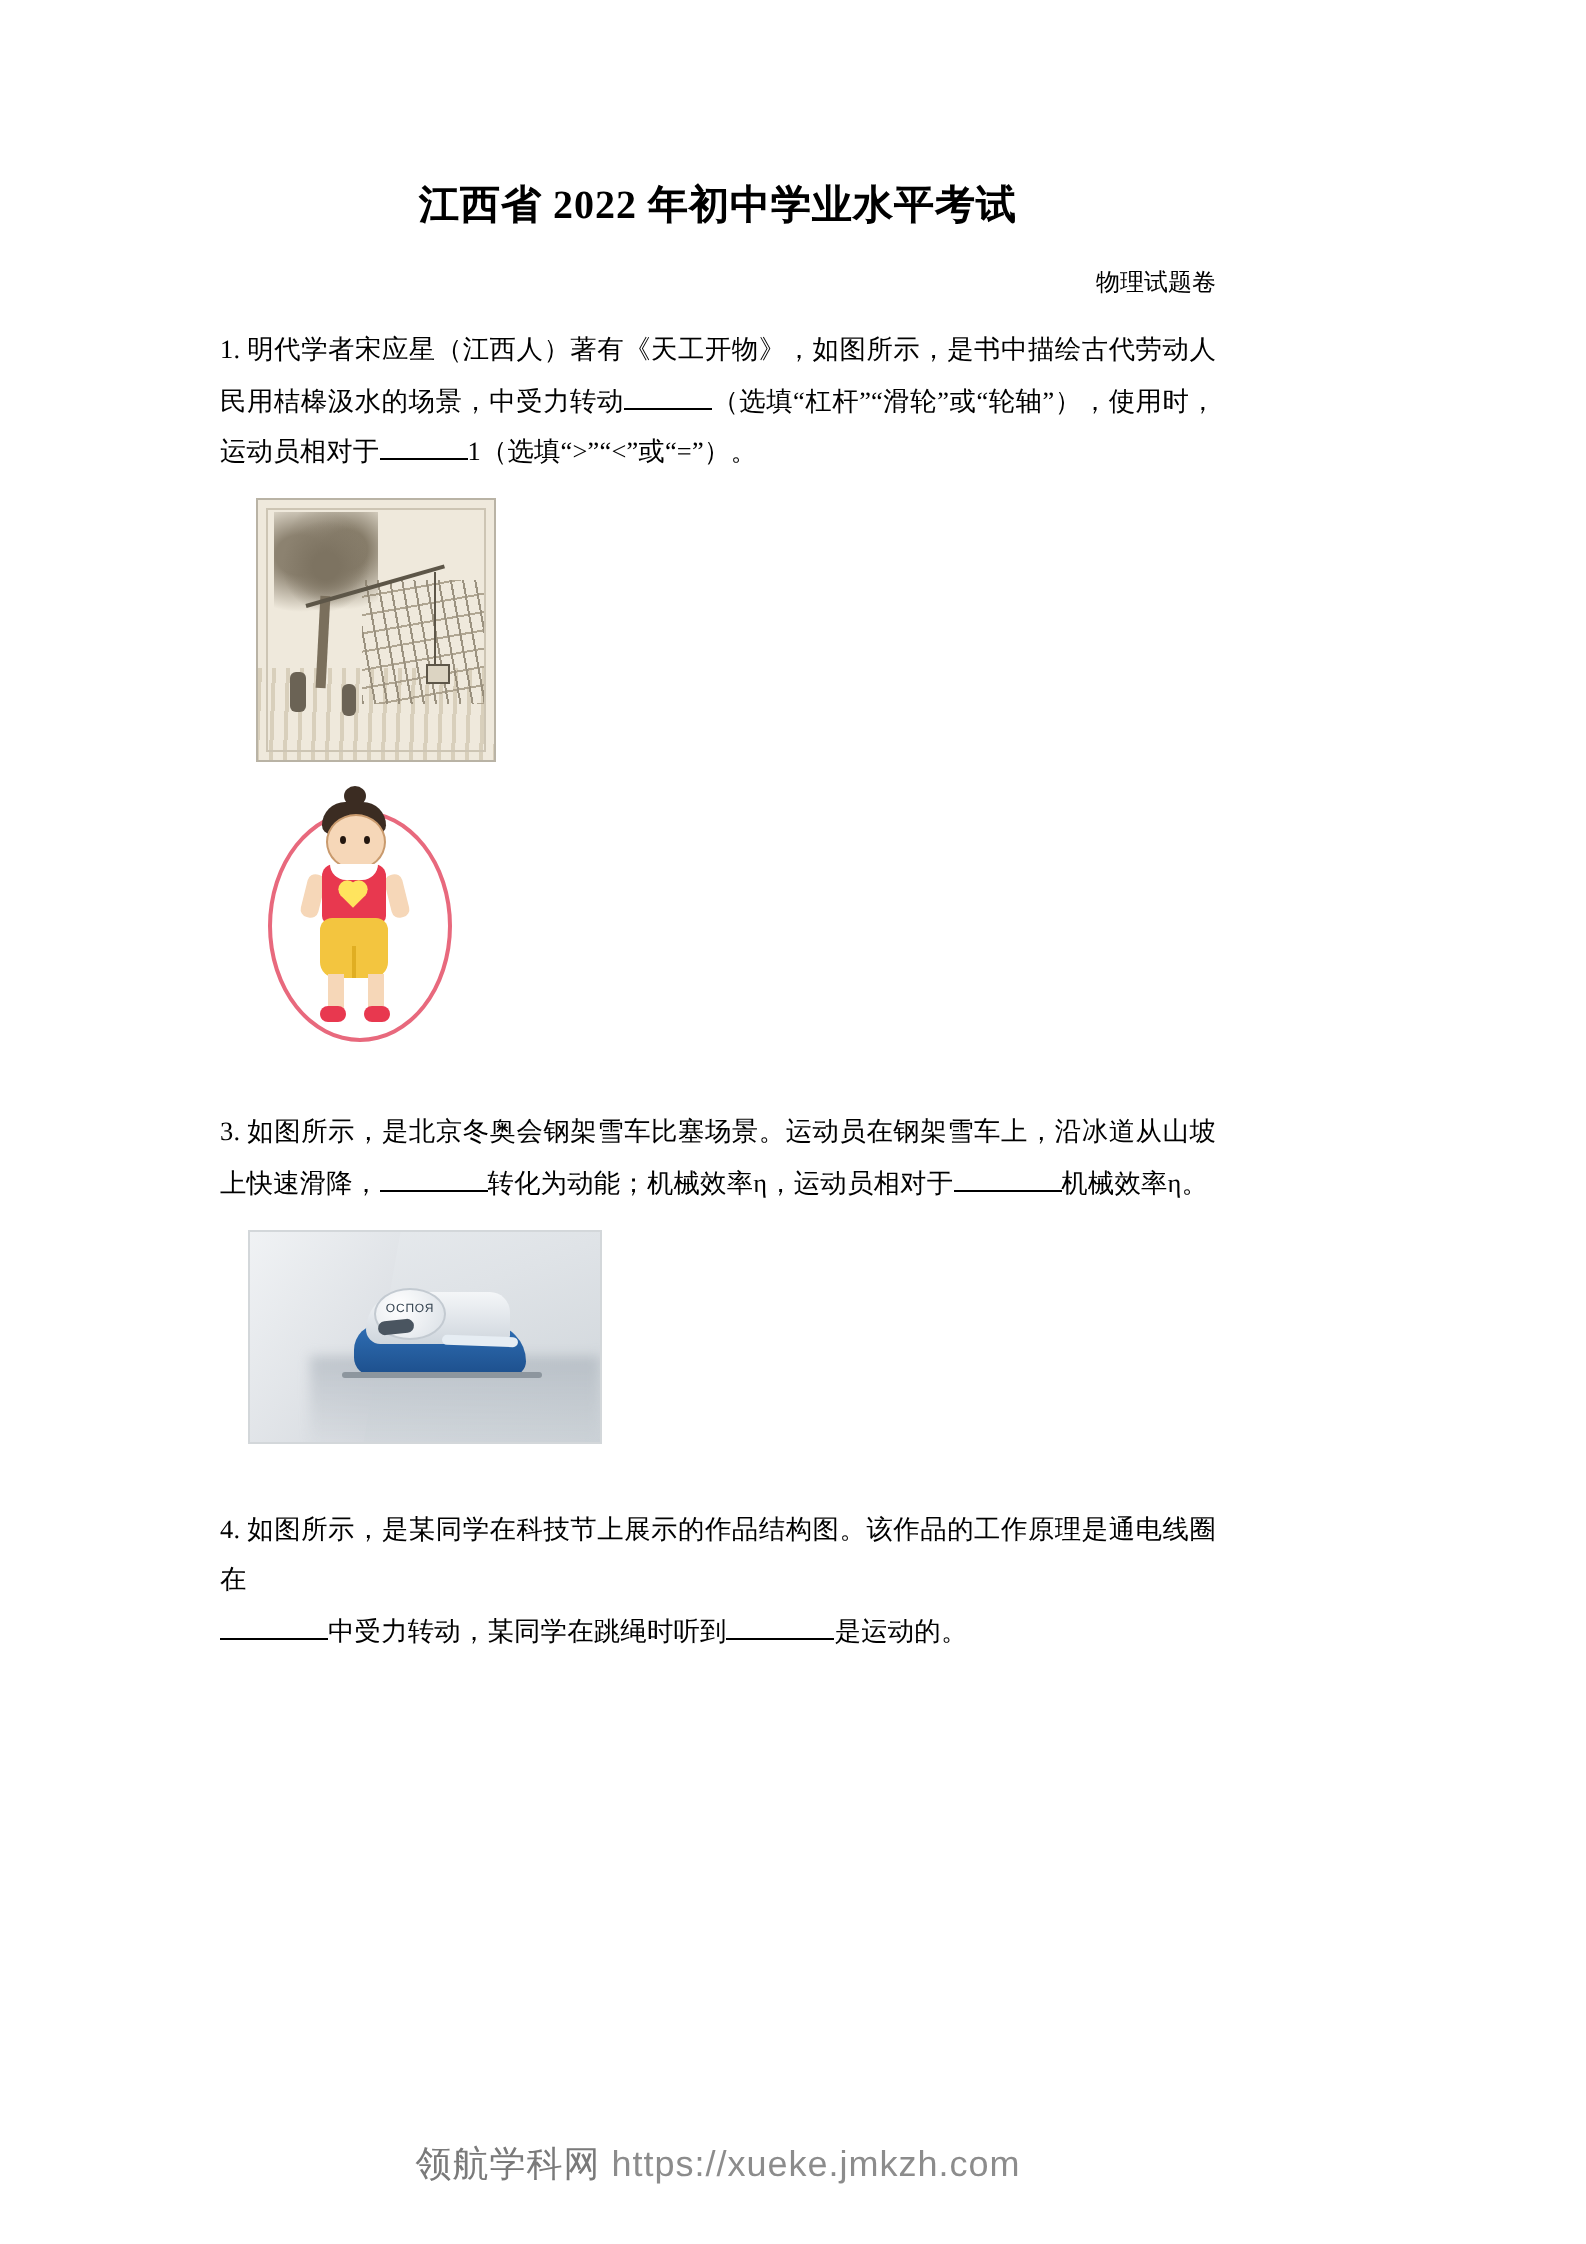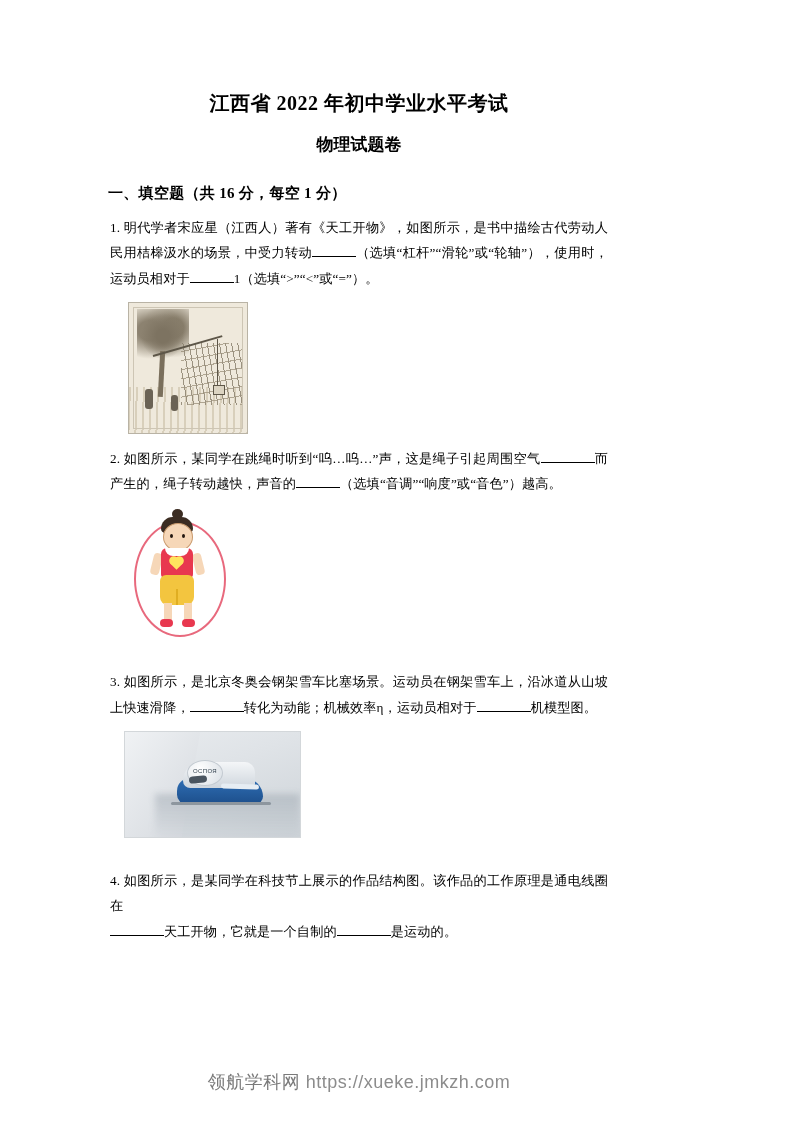--- a/index.html
+++ b/index.html
@@ -25,23 +25,23 @@
   }
   .doc-title {
     text-align: center;
     font-size: 20px;
     font-weight: bold;
     letter-spacing: 0.5px;
     margin-top: 88px;
     line-height: 1.5;
   }
   .doc-subtitle {
-    text-align: center;
-    font-size: 17px;
-    font-weight: bold;
+    text-align: right;
+    font-size: 12px;
+    font-weight: normal;
     margin-top: 14px;
     line-height: 1.5;
   }
   .section-head {
     font-size: 15px;
     font-weight: bold;
     margin-top: 26px;
     margin-left: -2px;
     letter-spacing: 0.3px;
   }
@@ -256,21 +256,20 @@
   .footer .brand { color: #7a7a7a; }
 </style>
 </head>
 <body>
 
 <div class="page">
 
   <div class="doc-title">江西省 2022 年初中学业水平考试</div>
   <div class="doc-subtitle">物理试题卷</div>
 
-  <div class="section-head">一、填空题（共 16 分，每空 1 分）</div>
 
   <div class="q">
     <span>1.</span>
     <span>明代学者宋应星（江西人）著有《天工开物》，如图所示，是书中描绘古代劳动人民用桔槔汲水的场景，中受力转动</span><span class="blank"></span><span>（选填“杠杆”“滑轮”或“轮轴”），使用时，运动员相对于</span><span class="blank"></span><span>1（选填“&gt;”“&lt;”或“=”）。</span>
   </div>
 
   <div class="fig">
     <div class="fig1">
       <div class="ground"></div>
       <div class="field"></div>
@@ -278,24 +277,20 @@
       <div class="trunk"></div>
       <div class="pole"></div>
       <div class="rope"></div>
       <div class="bucket"></div>
       <div class="man"></div>
       <div class="man2"></div>
       <div class="frame-line"></div>
     </div>
   </div>
 
-  <div class="q">
-    <span>2.</span>
-    <span>如图所示，某同学在跳绳时听到“呜…呜…”声，这是绳子引起周围空气</span><span class="blank lg"></span><span>而产生的，绳子转动越快，声音的</span><span class="blank"></span><span>（选填“音调”“响度”或“音色”）越高。</span>
-  </div>
 
   <div class="fig">
     <div class="fig2">
       <div class="rope-arc"></div>
       <div class="arm-l"></div>
       <div class="arm-r"></div>
       <div class="bun"></div>
       <div class="hair"></div>
       <div class="head"></div>
       <div class="eye-l"></div>
@@ -307,40 +302,40 @@
       <div class="pant-split"></div>
       <div class="leg-l"></div>
       <div class="leg-r"></div>
       <div class="shoe-l"></div>
       <div class="shoe-r"></div>
     </div>
   </div>
 
   <div class="q" style="margin-top:26px;">
     <span>3.</span>
-    <span>如图所示，是北京冬奥会钢架雪车比塞场景。运动员在钢架雪车上，沿冰道从山坡上快速滑降，</span><span class="blank lg"></span><span>转化为动能；机械效率η，运动员相对于</span><span class="blank lg"></span><span>机模型图。</span>
+    <span>如图所示，是北京冬奥会钢架雪车比塞场景。运动员在钢架雪车上，沿冰道从山坡上快速滑降，</span><span class="blank lg"></span><span>转化为动能；机械效率η，运动员相对于</span><span class="blank lg"></span><span>机械效率η。</span>
   </div>
 
   <div class="fig">
     <div class="fig3">
       <div class="ice-l"></div>
       <div class="ice-shadow"></div>
       <div class="sled-body"></div>
       <div class="athlete"></div>
       <div class="stripe"></div>
       <div class="helmet"></div>
       <div class="helmet-text">ОСПОЯ</div>
       <div class="visor"></div>
       <div class="runner"></div>
     </div>
   </div>
 
   <div class="q" style="margin-top:30px;">
     <span>4.</span>
-    <span>如图所示，是某同学在科技节上展示的作品结构图。该作品的工作原理是通电线圈在</span><br><span class="blank lg"></span><span>天工开物，它就是一个自制的</span><span class="blank lg"></span><span>是运动的。</span>
+    <span>如图所示，是某同学在科技节上展示的作品结构图。该作品的工作原理是通电线圈在</span><br><span class="blank lg"></span><span>中受力转动，某同学在跳绳时听到</span><span class="blank lg"></span><span>是运动的。</span>
   </div>
 
   <div class="footer">
     <span class="brand">领航学科网</span>
     <span>https://xueke.jmkzh.com</span>
   </div>
 
 </div>
 
 </body></html>

